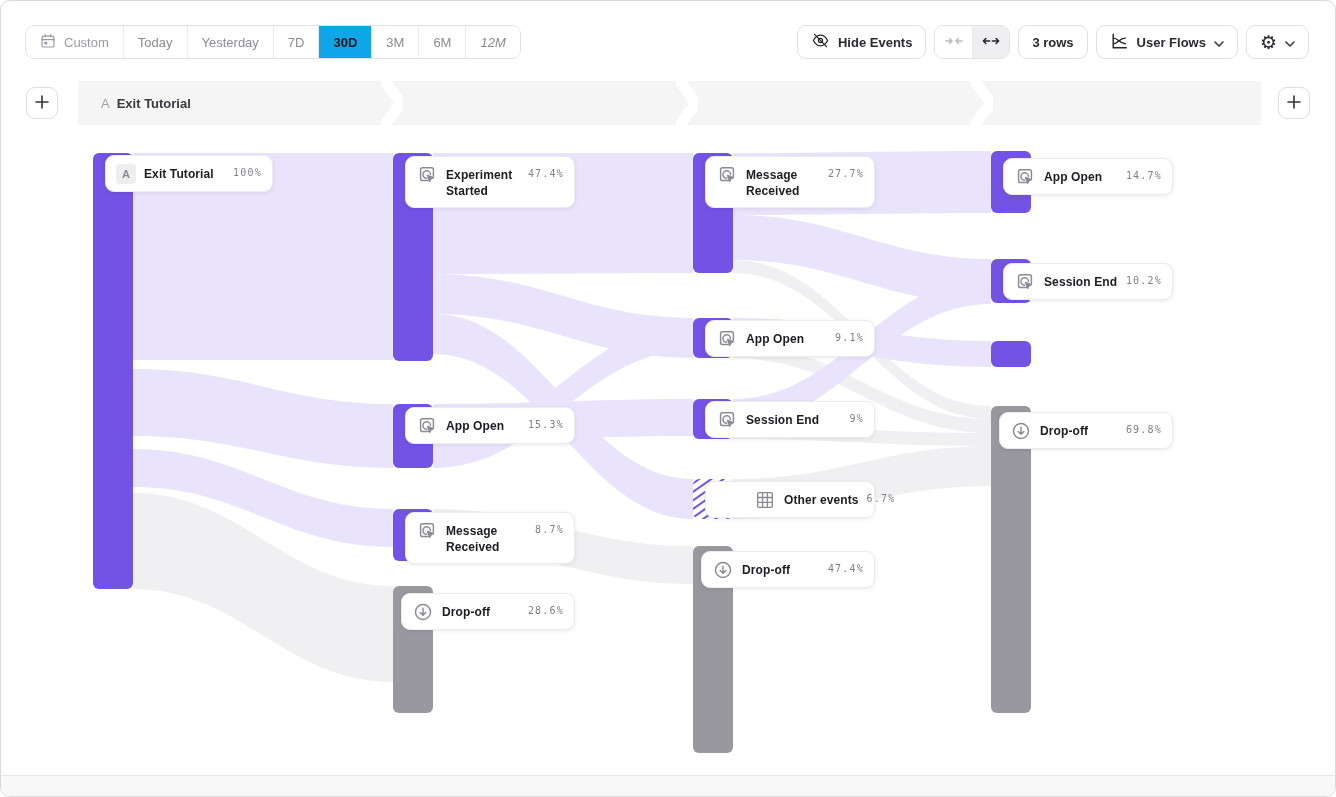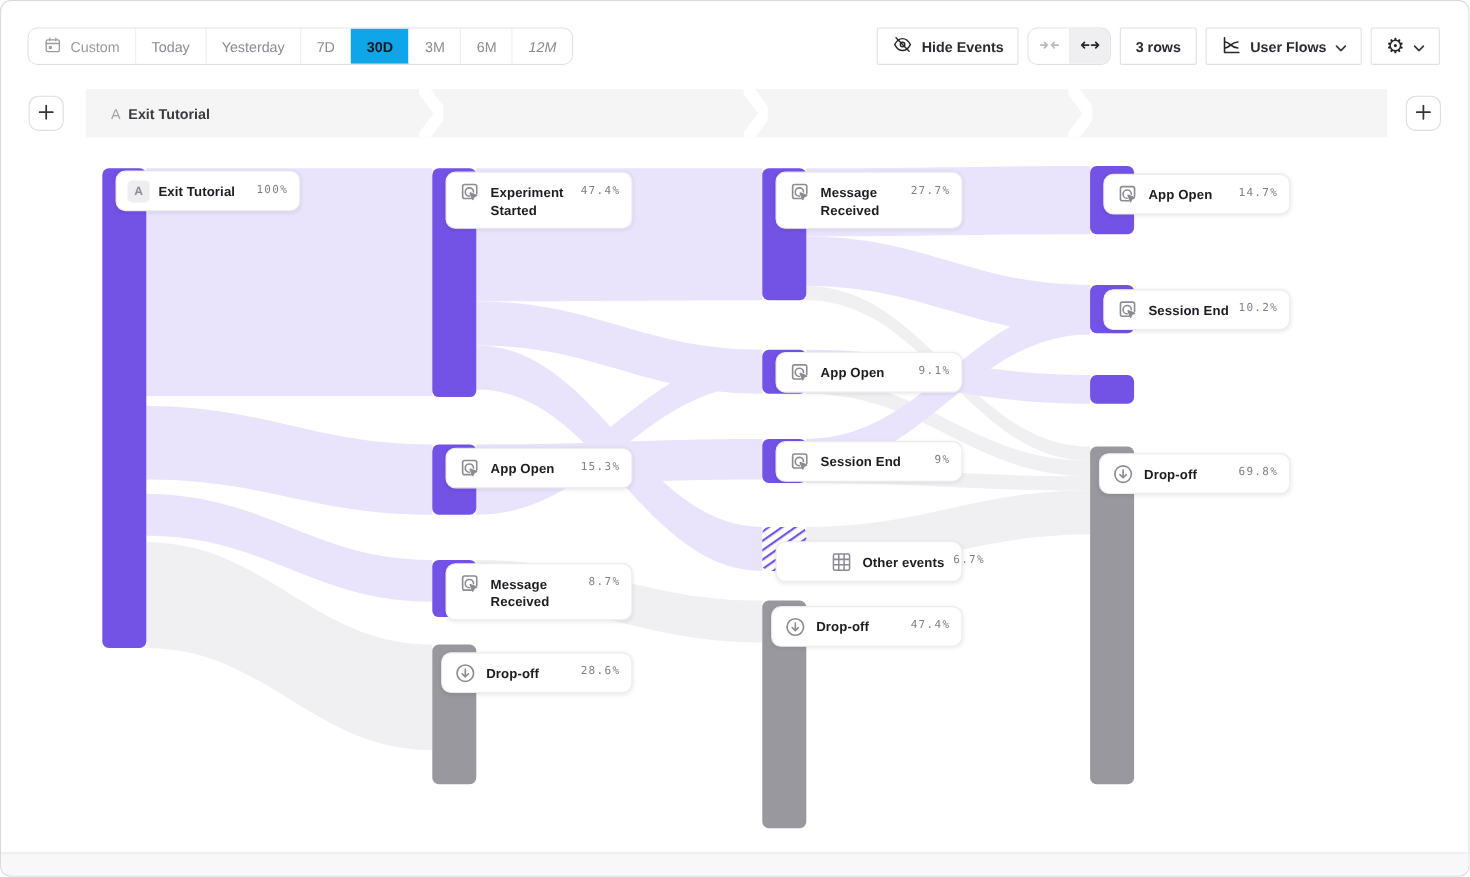--- a/index.html
+++ b/index.html
@@ -14,21 +14,21 @@
                 background: #fff; overflow: hidden; }
   .seg { display: flex; align-items: center; gap: 8px; padding: 0 14px; font-size: 13px;
          color: #8b8b93; background: #fff; border: none; border-right: 1px solid #ebebee;
          font-family: inherit; cursor: pointer; white-space: nowrap; }
   .seg:last-child { border-right: none; font-style: italic; }
   .seg.active { background: #0ea5e9; color: #18181d; font-weight: 700; }
   .seg.muted { color: #9a9aa2; }
 
   .right-cluster { display: flex; gap: 8px; height: 34px; }
   .btn { display: flex; align-items: center; gap: 8px; padding: 0 13px; border: 1px solid #e1e1e5;
-         border-radius: 2px; background: #fff; font-size: 13px; font-weight: 600; color: #2a2a30;
+         border-radius: 9px; background: #fff; font-size: 13px; font-weight: 600; color: #2a2a30;
          font-family: inherit; cursor: pointer; white-space: nowrap; }
   .arrow-group { display: flex; border: 1px solid #e1e1e5; border-radius: 9px; overflow: hidden; background: #fff; }
   .arrow-seg { width: 37px; display: flex; align-items: center; justify-content: center;
                border: none; background: #fff; cursor: pointer; }
   .arrow-seg + .arrow-seg { border-left: 1px solid #ebebee; }
   .arrow-seg.active { background: #efeff1; }
   .gear-glyph { font-family: "DejaVu Sans", sans-serif; font-size: 19px; line-height: 1; color: #26262c; }
 
   
   .flow-header { position: absolute; top: 80px; left: 0; right: 0; height: 44px; z-index: 5; }
@@ -306,21 +306,21 @@
       </div>
       <div class="card" style="left: 704px; top: 400px; width: 170px; height: 37px;">
         <span class="icon-wrap"><svg viewBox="0 0 24 24" width="22" height="22" fill="none" stroke="#8b8b94" stroke-width="1.6" stroke-linecap="round" stroke-linejoin="round">
             <path d="M19 13.5 V6 a2 2 0 0 0 -2 -2 H7 a2 2 0 0 0 -2 2 v10 a2 2 0 0 0 2 2 h6.5"></path>
             <path d="M15.8 11.5 a4.1 4.1 0 1 0 -4.2 4.1"></path>
             <path d="M12.6 12.6 l6.2 2.4 -2.6 1.2 -1.2 2.6 z" fill="#8b8b94"></path>
           </svg></span>
         <div class="label nowrap">Session End</div>
         <span class="value">9%</span>
       </div>
-      <div class="card" style="left: 704px; top: 491px; width: 170px; height: 37px; padding-left: 48px;">
+      <div class="card" style="left: 704px; top: 480px; width: 170px; height: 37px; padding-left: 48px;">
         <span class="icon-wrap"><svg viewBox="0 0 24 24" width="22" height="22" fill="none" stroke="#8b8b94" stroke-width="1.5">
             <rect x="4" y="4" width="16" height="16" rx="1.5"></rect>
             <path d="M4 9.3 h16 M4 14.6 h16 M9.3 4 v16 M14.6 4 v16"></path>
           </svg></span>
         <div class="label nowrap">Other events</div>
         <span class="value">6.7%</span>
       </div>
       <div class="card" style="left: 700px; top: 550px; width: 174px; height: 37px;">
         <span class="icon-wrap"><svg viewBox="0 0 24 24" width="22" height="22" fill="none" stroke="#8b8b94" stroke-width="1.6" stroke-linecap="round" stroke-linejoin="round">
             <circle cx="12" cy="12" r="8.2"></circle>

